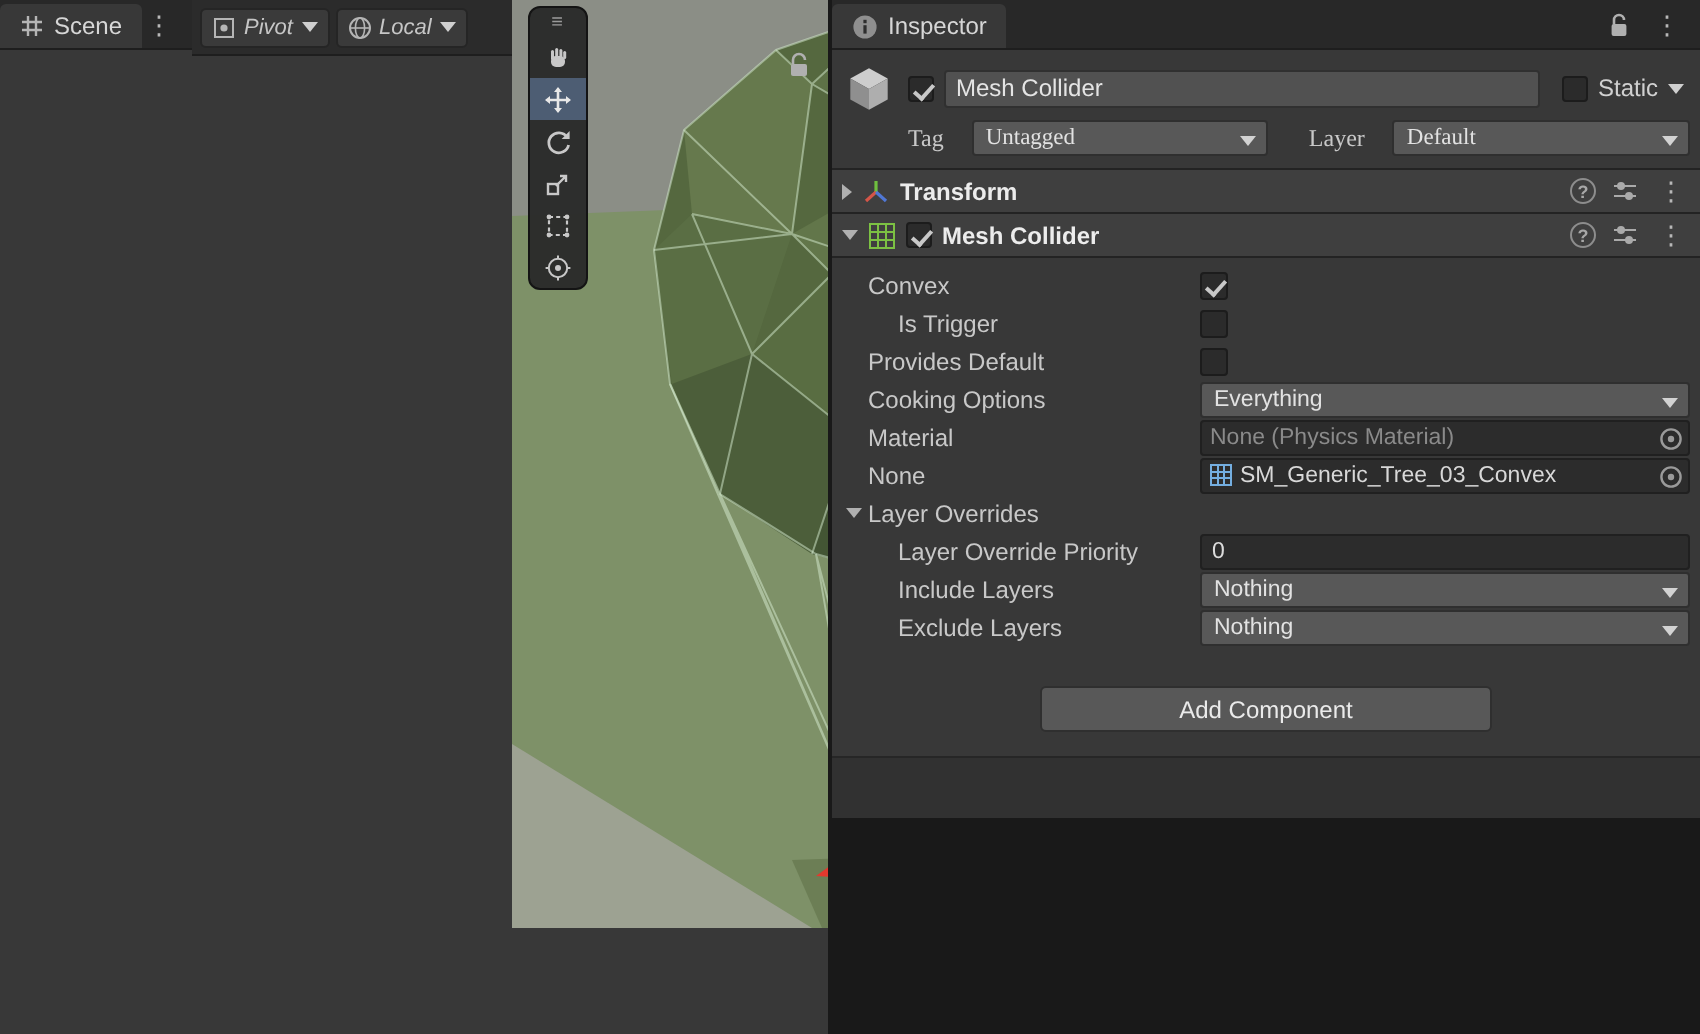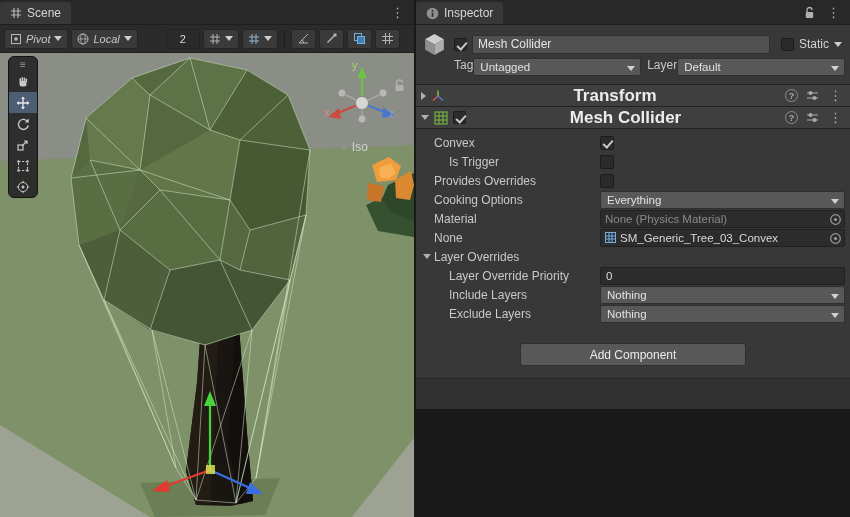--- a/index.html
+++ b/index.html
@@ -19,21 +19,21 @@
     display:flex; align-items:center; justify-content:center; flex:none; }
 
   
   .tabstrip { height:25px; background:#282828; display:flex; align-items:flex-end; border-bottom:1px solid #1e1e1e; }
   .tab { height:22px; background:#383838; border-radius:3px 3px 0 0; padding:0 10px; margin-left:0;
     display:flex; align-items:center; gap:5px; color:#d6d6d6; }
   .tabstrip-spacer { flex:1; }
   .tabstrip-icons { display:flex; align-items:center; gap:10px; padding:0 8px 5px 0; }
 
   
-  .scene-panel { position:absolute; left:0; top:0; width:414px; height:517px; background:#383838; display:flex; flex-direction:column; }
+  .scene-panel { position:absolute; left:0; top:0; width:414px; height:517px; background:#383838; display:flex; }
   .scene-toolbar { height:28px; background:#2b2b2b; border-bottom:1px solid #1e1e1e; display:flex; align-items:center; padding:0 4px; gap:3px; overflow:hidden; }
   .tb-btn { height:20px; background:#3a3a3a; border:1px solid #252525; border-radius:3px; display:flex; align-items:center; padding:0 5px; gap:4px; color:#c6c6c6; font-size:11px; flex:none;font-style:italic; }
   .tb-field { height:20px; width:34px; background:#2a2a2a; border:1px solid #222; border-radius:3px; display:flex; align-items:center; justify-content:center; color:#dedede; font-size:11px; flex:none; }
   .tb-gap { width:22px; flex:none; }
   .tb-sep { width:1px; height:18px; background:#1f1f1f; margin:0 3px; flex:none; }
 
   .viewport { position:relative; width:414px; height:464px; overflow:hidden; background:#8b8e86; }
   .scene-svg { position:absolute; left:0; top:0; }
 
   .tools-overlay { position:absolute; left:8px; top:3px; width:30px; background:rgba(42,42,42,.96);
@@ -51,30 +51,30 @@
   .lock-svg { position:absolute; right:9px; top:26px; }
 
   
   .inspector-panel { position:absolute; left:416px; top:0; width:434px; height:409px; background:#1d4ed8; display:flex; flex-direction:column; }
   .insp-go-header { background:#383838; padding:5px 5px 4px 5px; }
   .go-row1 { display:flex; align-items:center; gap:5px; height:28px; }
   .go-cube { flex:none; margin-right:1px; }
   .name-input { flex:1; height:19px; background:#515151; border:1px solid #303030; border-radius:2px; color:#e4e4e4;
     padding:0 5px; font:12px "Liberation Sans",sans-serif; min-width:0; }
   .static-group { display:flex; align-items:center; gap:5px; margin-left:6px; padding-right:3px; color:#d0d0d0; }
-  .go-row2 { display:flex; align-items:flex-start; height:22px; padding-left:33px; gap:0; color:#c8c8c8; }
+  .go-row2 { display:flex; align-items:center; height:22px; padding-left:33px; gap:14px; color:#c8c8c8;font-family:Liberation Serif, serif; }
   .go-row2 .dropdown { flex:1; }
   .lbl-tag { flex:none; } .lbl-layer { flex:none; margin-left:6px; }
 
   .dropdown { height:18px; background:#585858; border:1px solid #2f2f2f; border-radius:2px; color:#e2e2e2;
     display:flex; align-items:center; padding:0 18px 0 6px; position:relative; font-size:11.5px; min-width:0; white-space:nowrap; overflow:hidden; }
   .dropdown::after { content:""; position:absolute; right:5px; top:7px; border-left:4px solid transparent; border-right:4px solid transparent; border-top:5px solid #d2d2d2; }
 
   .comp-header { height:22px; background:#3f3f3f; border-top:1px solid #232323; display:flex; align-items:center; padding:0 6px 0 5px; gap:5px; }
-  .comp-title { font-weight:bold; color:#ececec; flex:1; font-size:17px;text-align:center; }
+  .comp-title { font-weight:bold; color:#ececec; flex:1; font-size:12px; }
   .comp-right { display:flex; align-items:center; gap:8px; }
 
   .props { background:#383838; padding:4px 0 6px; border-top:1px solid #232323; }
   .prop-row { height:19px; display:flex; align-items:center; padding:0 5px 0 18px; }
   .prop-label { width:166px; flex:none; color:#c8c8c8; white-space:nowrap; overflow:hidden; font-size:12px; }
   .prop-label.indent { padding-left:15px; }
   .prop-field { flex:1; display:flex; align-items:center; min-width:0; }
   .prop-field .dropdown { flex:1; }
   .objfield { height:18px; flex:1; background:#2c2c2c; border:1px solid #202020; border-radius:2px; color:#d8d8d8;
     display:flex; align-items:center; gap:4px; padding:0 18px 0 4px; position:relative; font-size:11.5px; white-space:nowrap; overflow:hidden; }
@@ -386,21 +386,21 @@
           <span class="checkbox checked"></span>
         </div>
     </div>
     <div class="prop-row">
       <span class="prop-label indent">Is Trigger</span>
       <div class="prop-field">
           <span class="checkbox"></span>
         </div>
     </div>
     <div class="prop-row">
-      <span class="prop-label">Provides Overrides</span>
+      <span class="prop-label">Provides Default</span>
       <div class="prop-field">
           <span class="checkbox"></span>
         </div>
     </div>
     <div class="prop-row">
       <span class="prop-label">Cooking Options</span>
       <div class="prop-field">
           <div class="dropdown">
             <span>Everything</span>
           </div>

